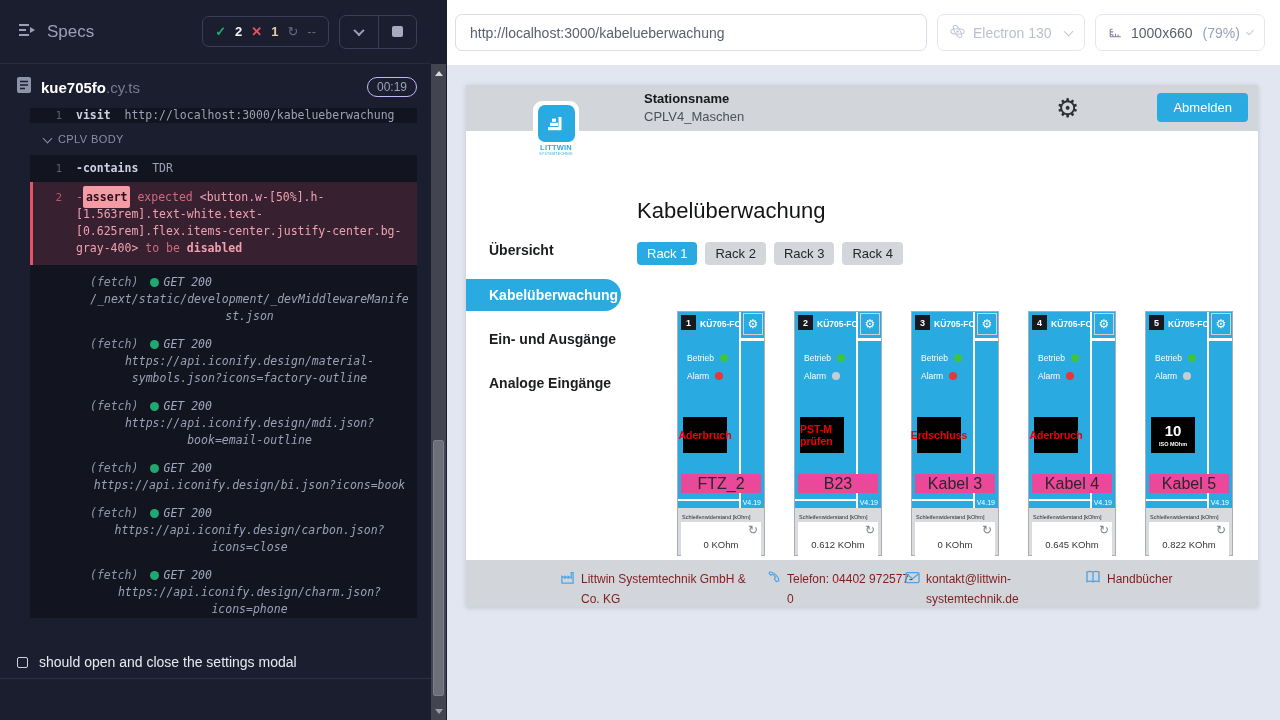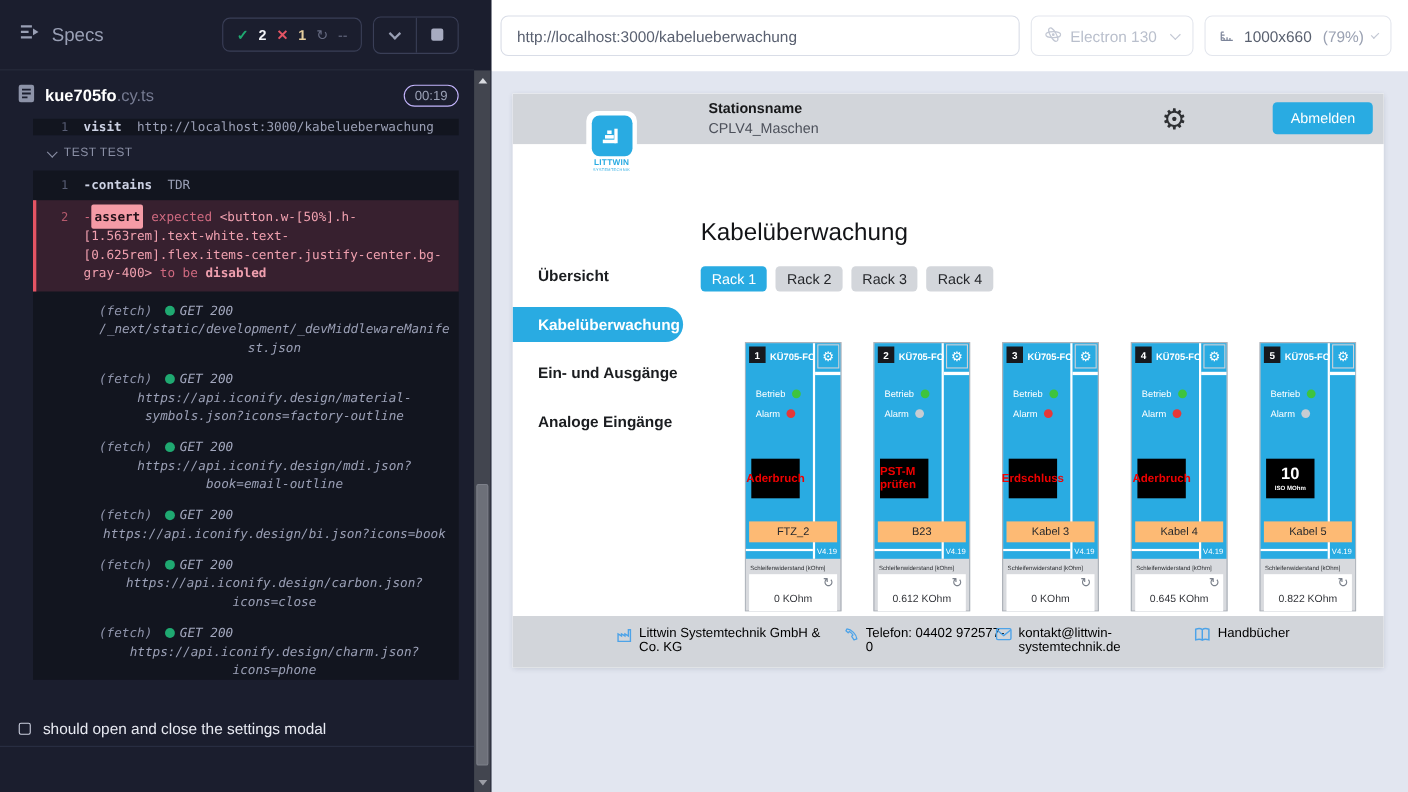--- a/index.html
+++ b/index.html
@@ -105,33 +105,33 @@
   .model { position:absolute; left:22px; top:7px; font-size:8.5px; font-weight:bold; color:#fff; }
   .status { position:absolute; left:9px; top:41px; }
   .st-row { display:flex; align-items:center; gap:6px; margin-bottom:8px; }
   .st-label { font-size:8.5px; color:#fff; }
   .dot { width:8px; height:8px; border-radius:50%; flex:none; }
   .dot-green { background:#3ec43e; } .dot-red { background:#e63838; } .dot-off { background:#c7ccd2; }
   .display { position:absolute; left:5px; top:105px; width:44px; height:36px; background:#000; display:flex; flex-direction:column; align-items:center; justify-content:center; }
   .alarm-text { font-size:10.5px; font-weight:bold; color:#f00000; }
   .disp-val { font-size:15px; font-weight:bold; color:#fff; line-height:16px; }
   .disp-unit { font-size:5.5px; font-weight:bold; color:#fff; margin-top:2px; }
-  .cable-label { position:absolute; left:3px; right:3px; top:162px; height:19px; background:#fdba74; display:flex; align-items:center; justify-content:center; font-size:10px; color:#26282c; }
+  .cable-label { position:absolute; left:3px; right:3px; top:162px; height:19px; background:#ec4899; display:flex; align-items:center; justify-content:center; font-size:16px; color:#26282c; }
   .bot-line { position:absolute; left:0; top:187px; width:61px; height:2px; background:#fff; }
   .version { position:absolute; right:3px; bottom:2px; font-size:7px; color:#fff; }
   .card-meas { padding:3px; }
   .meas-label { font-size:5.5px; color:#2a2c30; margin:3px 1px 2px; }
   .value-box { position:relative; height:34px; background:#fff; }
   .refresh { position:absolute; top:1px; right:3px; font-size:12px; color:#7b818b; line-height:14px; }
   .meas-value { position:absolute; left:0; right:0; top:17px; text-align:center; font-size:9.5px; color:#33353a; }
 
   .app-footer { position:absolute; left:0; right:0; bottom:0; height:47px; background:#d2d5da; }
   .f-item { position:absolute; top:9px; display:flex; gap:6px; align-items:flex-start; }
   .f-icon { flex:none; margin-top:1px; }
-  .f-txt { font-size:12px; color:#000000; line-height:13px; }
+  .f-txt { font-size:12px; color:#7f1d1d; line-height:20px; }
   .f-company { left:94px; } .f-company .f-txt { width:172px; }
   .f-phone { left:301px; } .f-phone .f-txt { width:128px; }
   .f-email { left:439px; } .f-email .f-txt { width:103px; overflow-wrap:anywhere; }
   .f-manuals { left:619px; }
 </style>
 </head>
 <body>
 
 <div class="page">
 
@@ -185,21 +185,21 @@
         <div class="clip-inner">
           <div class="cmd-row">
             <span class="lnum">1</span>
             <span class="cmd-txt"><span class="cmd-bold">visit</span>&nbsp;&nbsp;<span>http://localhost:3000/kabelueberwachung</span></span>
           </div>
         </div>
       </div>
 
       <div class="sect-head">
         <span class="sect-chev"></span>
-        <span>TEST TEST</span>
+        <span>CPLV BODY</span>
       </div>
 
       <div class="code-bg">
         <div class="cmd-row">
           <span class="lnum">1</span>
           <span class="cmd-txt"><span class="cmd-bold">-contains</span>&nbsp;&nbsp;<span>TDR</span></span>
         </div>
 
         <div class="assert-row">
           <span class="lnum">2</span>

